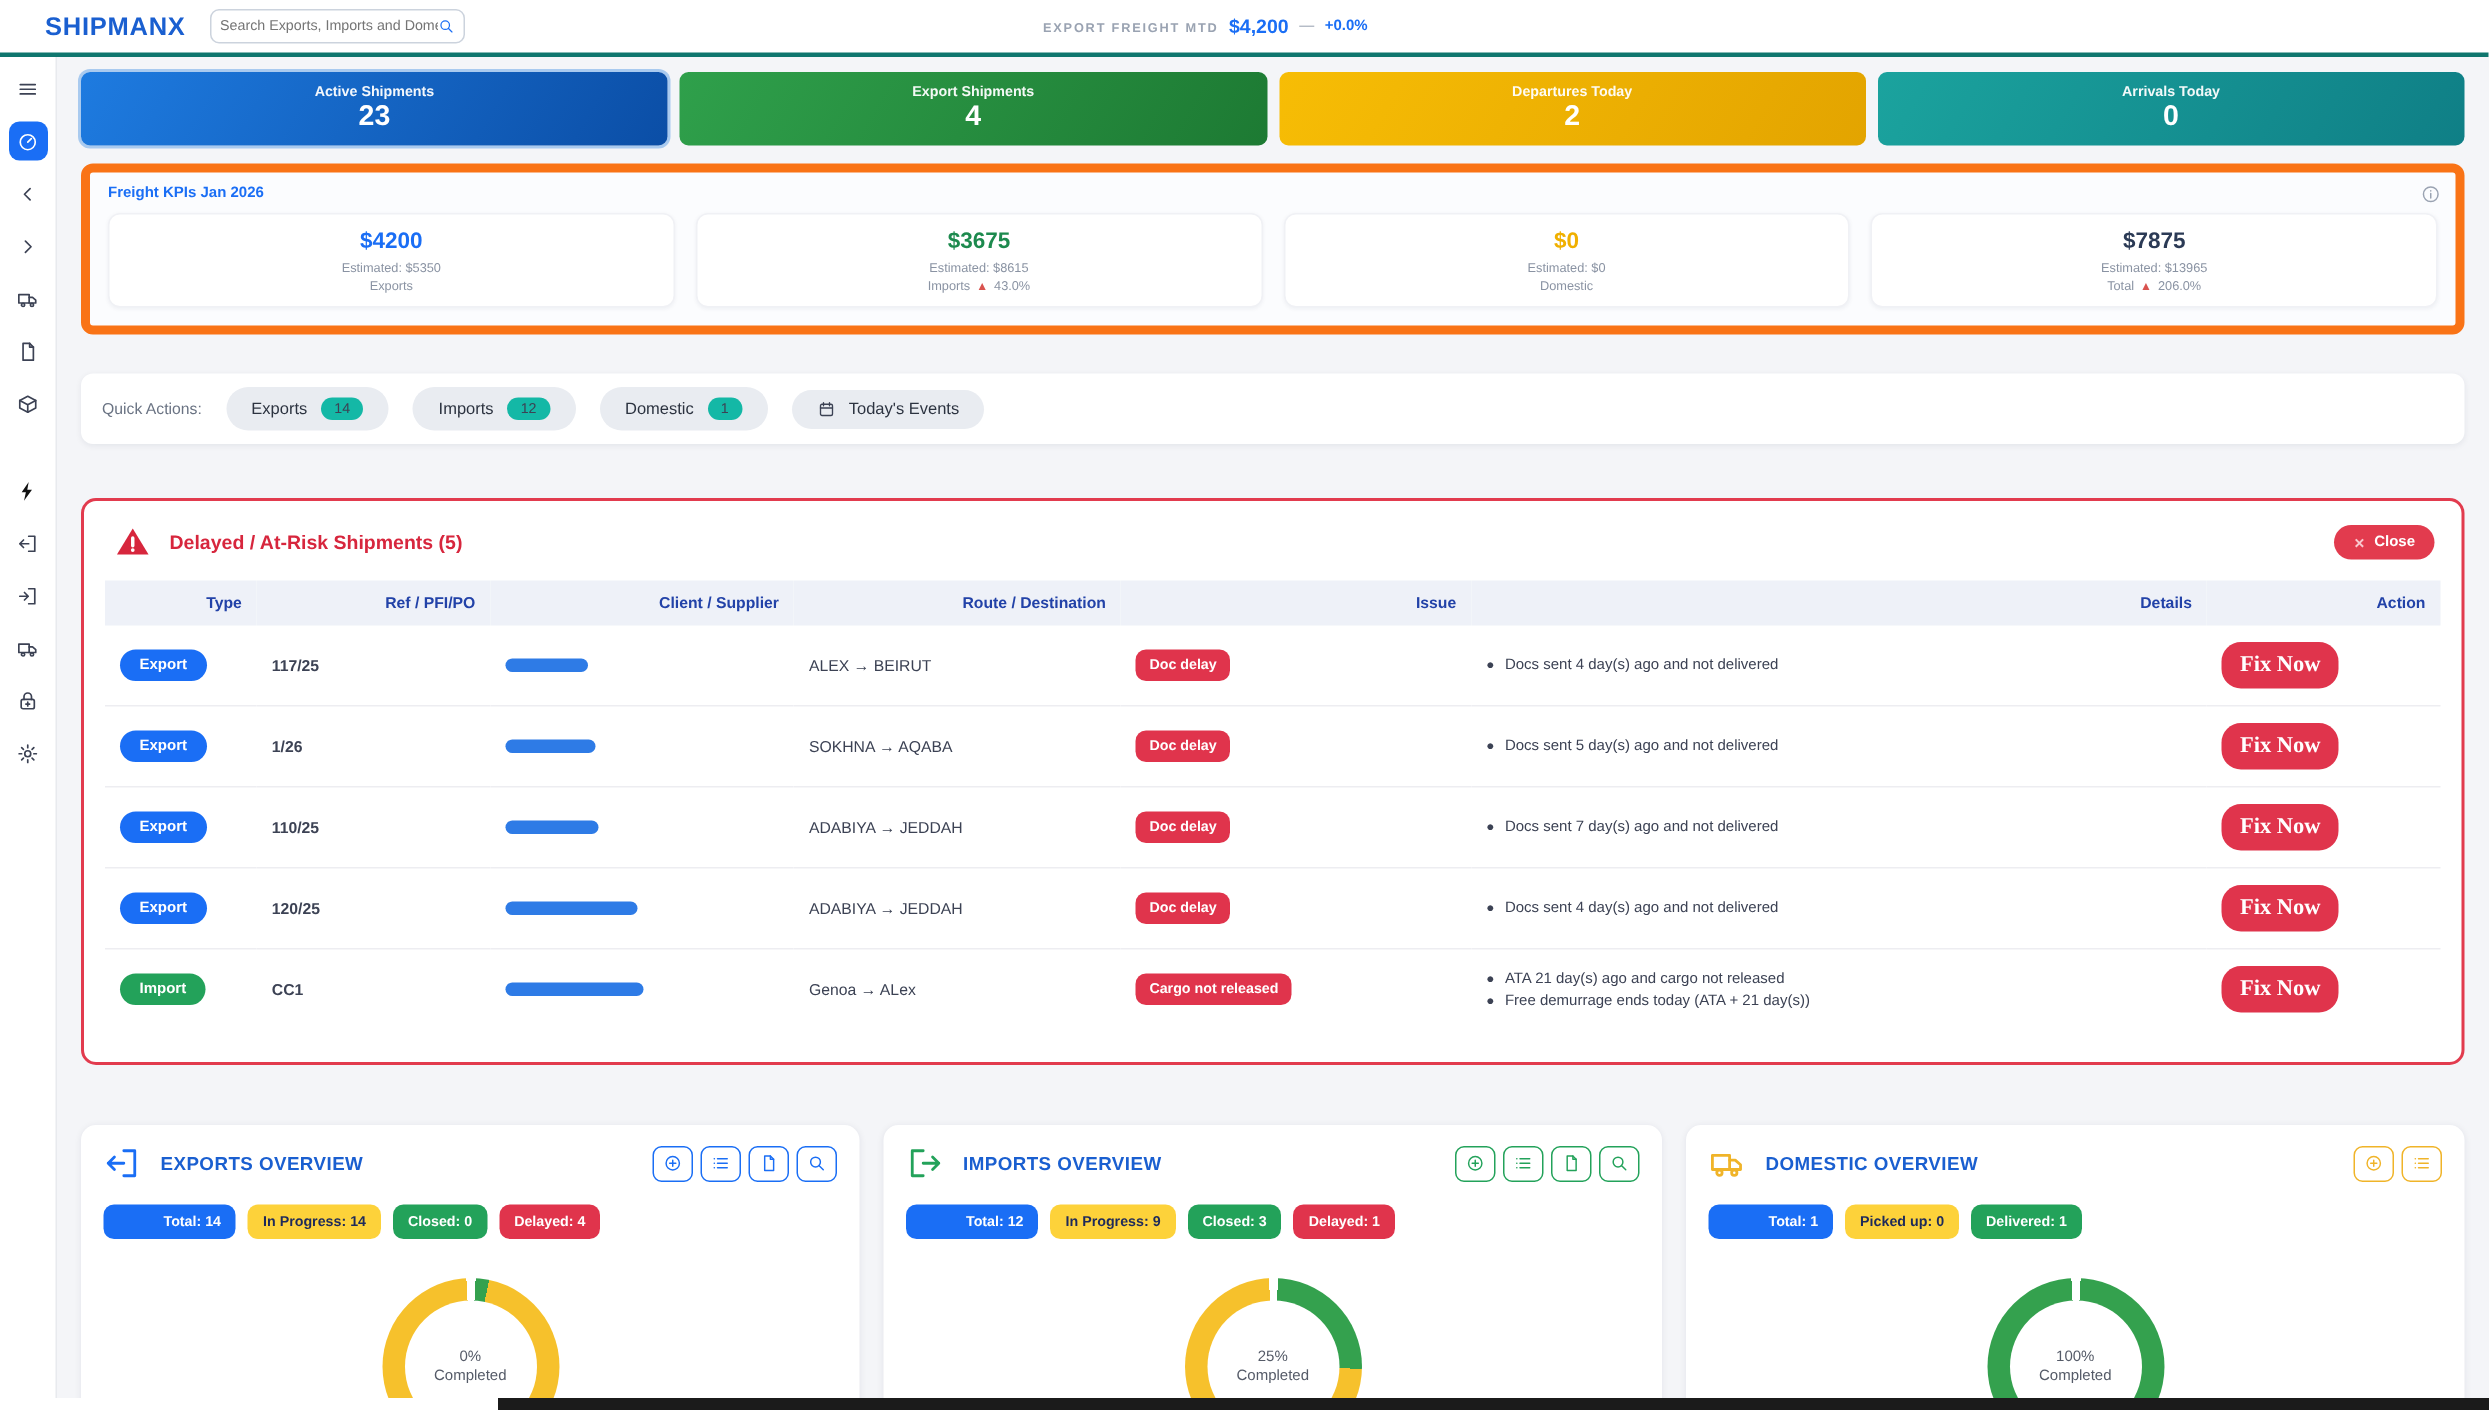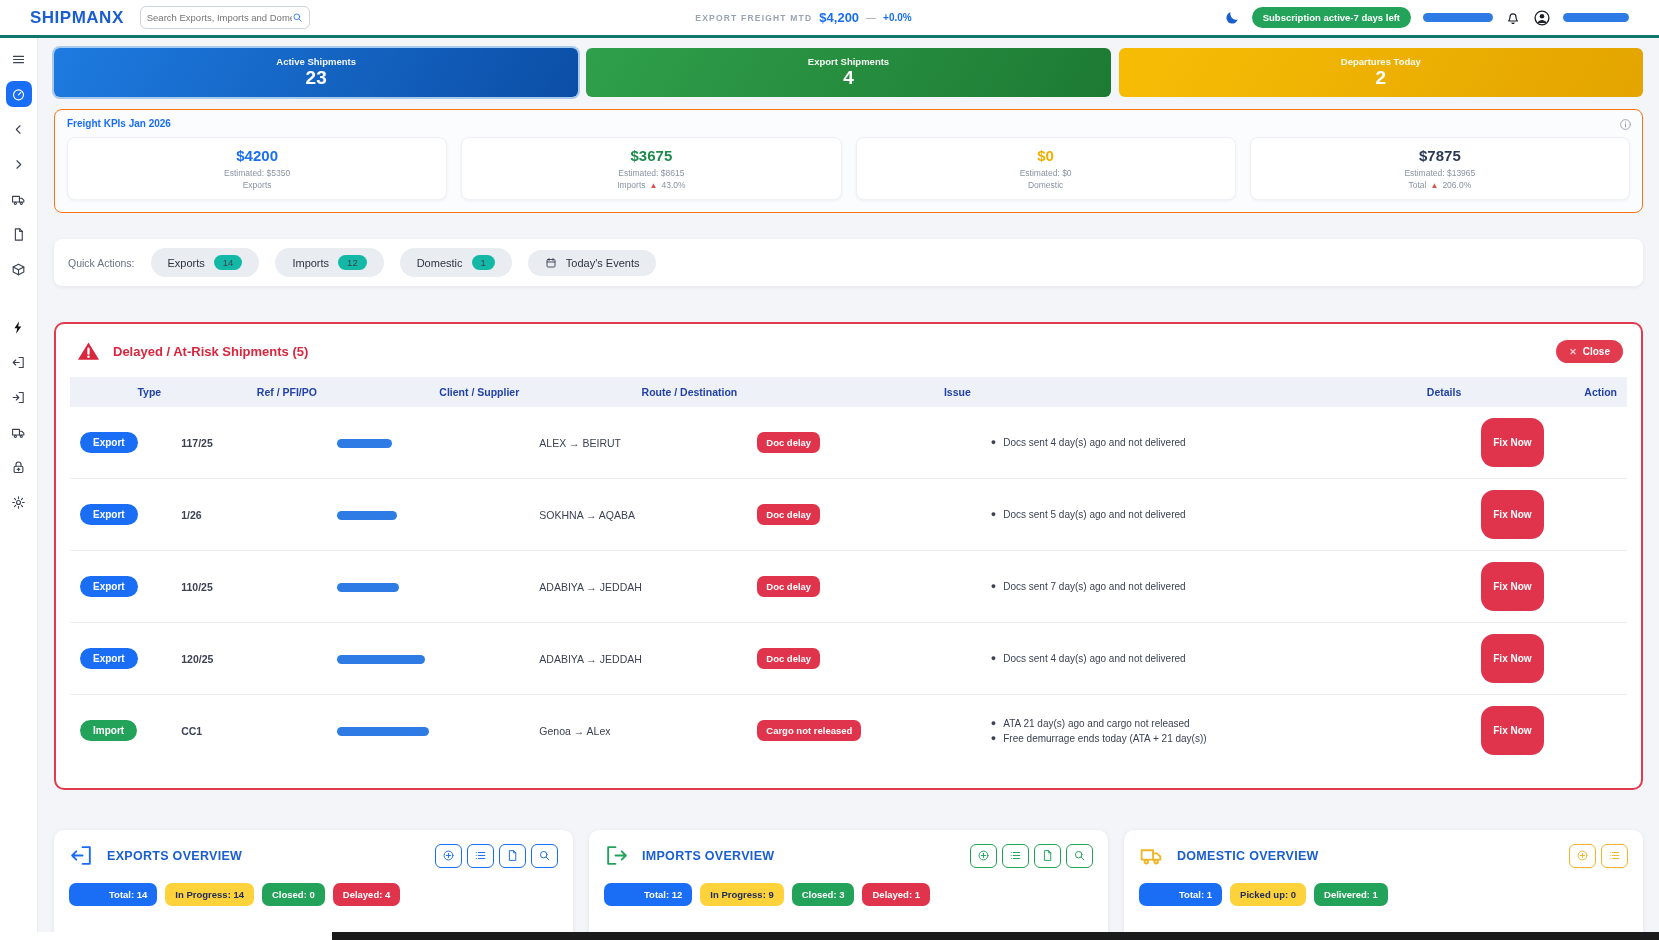--- a/index.html
+++ b/index.html
@@ -44,21 +44,21 @@
   .stat-row { display:flex; gap:8px; }
   .stat-card { flex:1; height:49px; border-radius:6px; color:#fff; display:flex;
     flex-direction:column; align-items:center; justify-content:center; }
   .stat-card .s-label { font-size:9.5px; font-weight:bold; opacity:.95; }
   .stat-card .s-value { font-size:19px; font-weight:bold; line-height:1.15; }
   .sc-blue { background:linear-gradient(120deg,#1e7be0,#0b4ea6); box-shadow:0 0 0 2px rgba(30,123,224,.35); }
   .sc-green { background:linear-gradient(120deg,#2fa04b,#1d7a33); }
   .sc-amber { background:linear-gradient(120deg,#f7bd05,#e3a400); }
   .sc-teal { background:linear-gradient(120deg,#1ba39e,#0f7f86); }
 
-  .kpi-panel { position:relative; margin-top:12px; border:1px solid #f97316; border-radius:8px;
+  .kpi-panel { position:relative; margin-top:12px; border:6px solid #f97316; border-radius:8px;
     background:#fbfcfe; padding:8px 12px 12px 12px; }
   .kpi-title { font-size:10px; font-weight:bold; color:var(--accent_blue); margin-bottom:8px; }
   .kpi-info { position:absolute; right:10px; top:8px; width:13px; height:13px; color:#9aa3b2; }
   .kpi-cards { display:flex; gap:14px; }
   .kpi-card { flex:1; background:#fff; border:1px solid #f0f1f5; border-radius:8px;
     box-shadow:0 1px 3px rgba(20,30,60,.06); padding:9px 8px; text-align:center; }
   .kpi-value { font-size:15px; font-weight:bold; }
   .kv-blue { color:var(--accent_blue); } .kv-green { color:#1d8a4e; }
   .kv-amber { color:#f0b000; } .kv-dark { color:#2b3a55; }
   .kpi-est { font-size:8.5px; color:#8a93a3; margin-top:4px; }
@@ -91,22 +91,22 @@
     vertical-align:middle; }
   .alert-table tbody tr:last-child td { border-bottom:none; }
   .type-pill { color:#fff; font-size:10px; font-weight:bold; border-radius:13px; padding:5px 13px;
     display:inline-block; }
   .tp-export { background:var(--accent_blue); } .tp-import { background:var(--green); }
   .ref-cell { font-weight:bold; color:#23283a; }
   .issue-pill { background:var(--red); color:#fff; font-size:9.5px; font-weight:bold; border-radius:7px;
     padding:5px 9px; display:inline-block; }
   .detail-line { display:flex; gap:7px; font-size:10px; color:#3c4254; padding:2px 0; }
   .detail-line .dot { font-size:9px; }
-  .fix-btn { background:var(--red); color:#fff; border:none; border-radius:13px; padding:19px 12px;
-    font-size:10px; font-weight:bold; cursor:pointer; font-family:Liberation Sans, sans-serif; }
+  .fix-btn { background:var(--red); color:#fff; border:none; border-radius:13px; padding:7px 12px;
+    font-size:15px; font-weight:bold; cursor:pointer; font-family:Liberation Serif, serif; }
 
   
   .ov-row { display:flex; gap:16px; margin-top:40px; }
   .ov-card { flex:1; background:#fff; border-radius:10px; box-shadow:0 1px 5px rgba(20,30,60,.08);
     padding:13px 15px; height:360px; }
   .ov-head { display:flex; align-items:center; gap:13px; }
   .ov-ic { width:25px; height:25px; }
   .ov-title { font-size:12.5px; font-weight:bold; color:var(--brand_blue); letter-spacing:.3px; }
   .ov-btns { margin-left:auto; display:flex; gap:5px; }
   .ov-btn { width:27px; height:24px; border-radius:6px; background:#fff; display:flex;
@@ -143,37 +143,20 @@
         <circle cx="10.5" cy="10.5" r="6.2"></circle>
         <path d="M15.3 15.3l5 5"></path>
       </svg>
   </div>
   <div class="ticker">
     <span class="t-label">EXPORT FREIGHT MTD</span>
     <span class="t-value">$4,200</span>
     <span class="t-dash">—</span>
     <span class="t-change">+0.0%</span>
   </div>
-  <div class="header-right">
-    <svg class="moon" viewBox="0 0 24 24">
-        <path d="M20.5 14.2A8.8 8.8 0 0 1 9.8 3.5a8.6 8.6 0 1 0 10.7 10.7z" fill="currentColor"></path>
-      </svg>
-    <span class="sub-badge">Subscription active-7 days left</span>
-    <span class="redact" style="width:70px"></span>
-    <svg class="bell ln" viewBox="0 0 24 24">
-        <path d="M18.5 16.5h-13c1.6-1.6 2.1-3.2 2.1-6.3a4.4 4.4 0 0 1 8.8 0c0 3.1.5 4.7 2.1 6.3z"></path>
-        <path d="M10.4 19.4a1.9 1.9 0 0 0 3.2 0"></path>
-      </svg>
-    <svg class="avatar ln" viewBox="0 0 24 24">
-        <circle cx="12" cy="12" r="9.2"></circle>
-        <circle cx="12" cy="9.8" r="3" fill="currentColor" stroke="none"></circle>
-        <path d="M5.8 18.6c1.5-2.7 3.9-3.9 6.2-3.9s4.7 1.2 6.2 3.9z" fill="currentColor" stroke="none"></path>
-      </svg>
-    <span class="redact" style="width:66px"></span>
-  </div>
 </div>
 
 <div class="sidebar">
   <div class="s-icon">
       <svg class="ln" viewBox="0 0 24 24">
         <path d="M4 7h16M4 12h16M4 17h16"></path>
       </svg>
     </div>
   <div class="s-icon active">
       <svg class="ln" viewBox="0 0 24 24">
@@ -258,20 +241,24 @@
       <div class="s-label">Active Shipments</div>
       <div class="s-value">23</div>
     </div>
     <div class="stat-card sc-green">
       <div class="s-label">Export Shipments</div>
       <div class="s-value">4</div>
     </div>
     <div class="stat-card sc-amber">
       <div class="s-label">Departures Today</div>
       <div class="s-value">2</div>
+    </div>
+    <div class="stat-card sc-teal">
+      <div class="s-label">Arrivals Today</div>
+      <div class="s-value">0</div>
     </div>
   </div>
 
   <div class="kpi-panel">
     <div class="kpi-title">Freight KPIs Jan 2026</div>
     <svg class="kpi-info ln" viewBox="0 0 24 24">
         <circle cx="12" cy="12" r="9"></circle>
         <path d="M12 11v5.5M12 7.6v.3"></path>
       </svg>
     <div class="kpi-cards">

